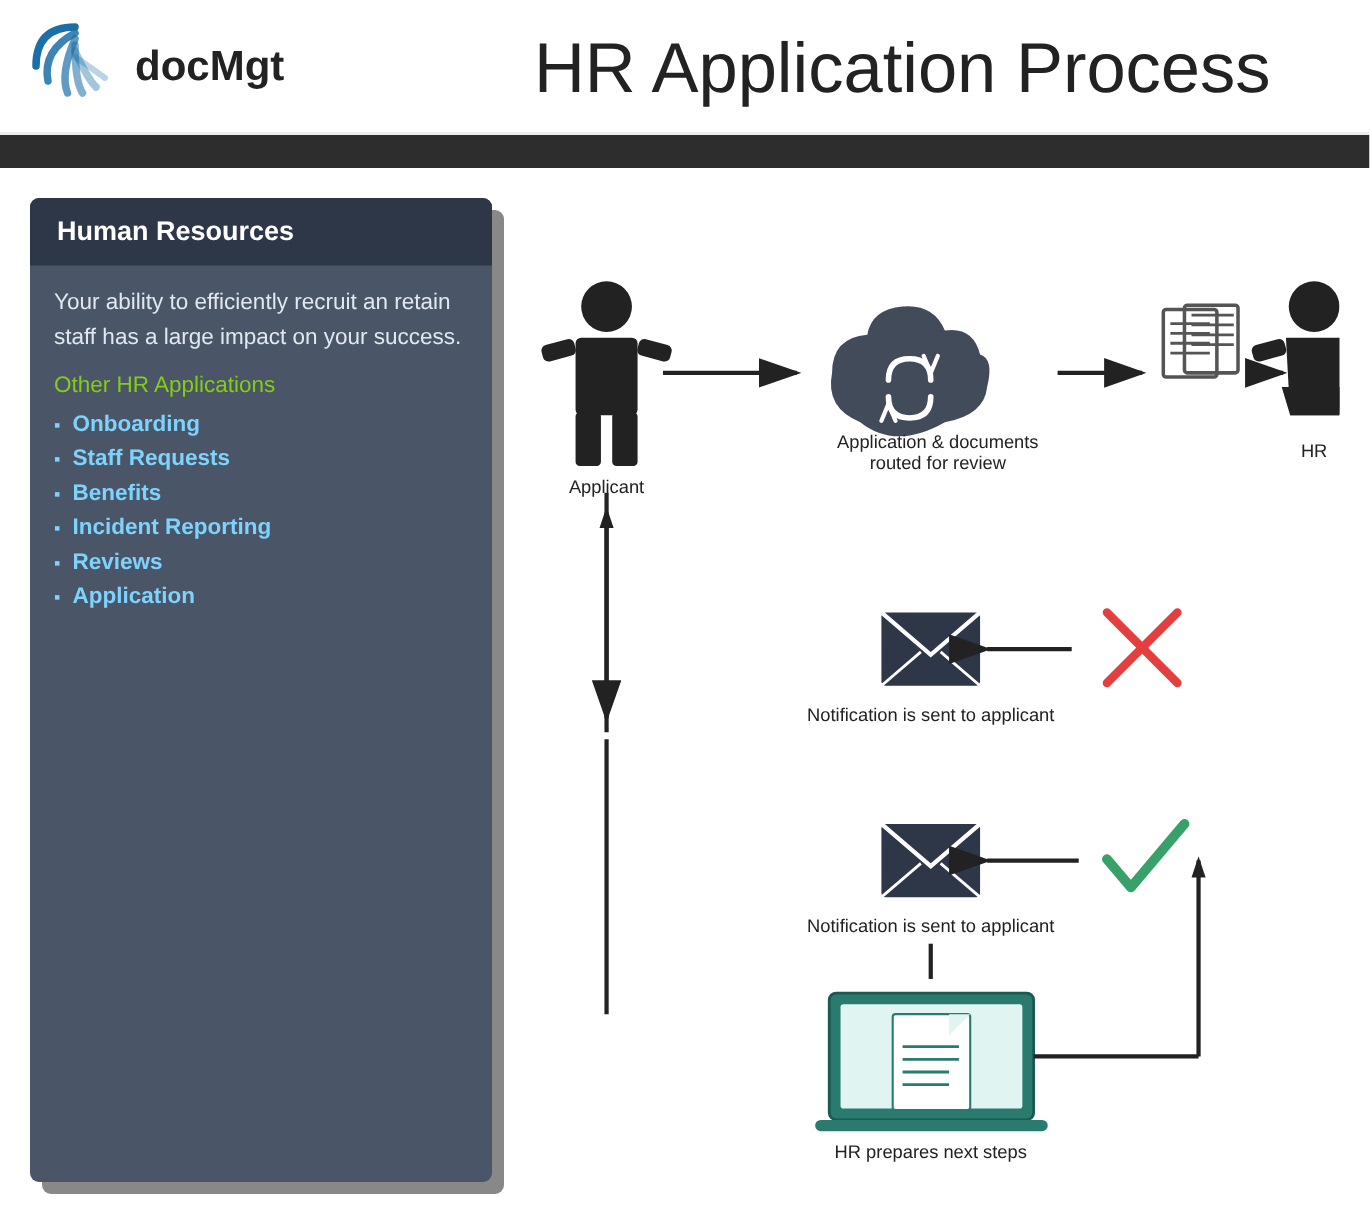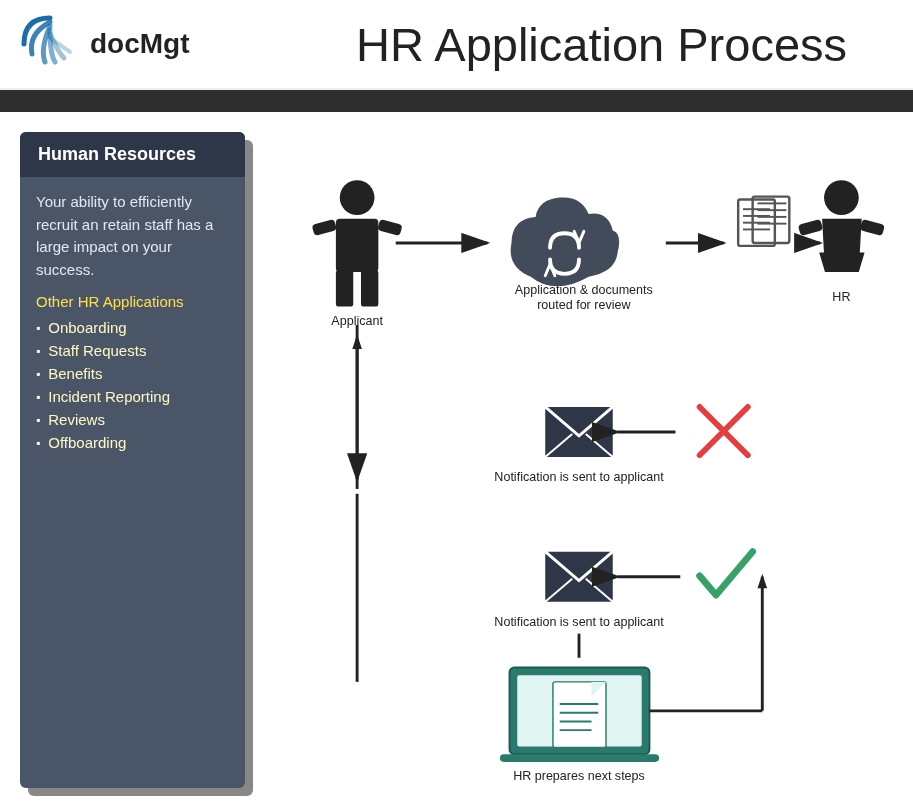--- a/index.html
+++ b/index.html
@@ -53,21 +53,21 @@
     
     #main {
       display: flex;
       padding: 20px;
       gap: 20px;
       height: calc(808px - 90px - 22px);
     }
 
     
     #sidebar {
-      width: 225px;
+      width: 308px;
       background: #4a5568;
       border-radius: 6px;
       padding: 0 0 20px 0;
       flex-shrink: 0;
       position: relative;
     }
     #sidebar-title {
       background: #2d3748;
       color: #fff;
       font-size: 18px;
@@ -76,35 +76,36 @@
       border-radius: 6px 6px 0 0;
       margin-bottom: 14px;
     }
     #sidebar-description {
       color: #e2e8f0;
       font-size: 15px;
       padding: 0 16px 12px 16px;
       line-height: 1.5;
     }
     #sidebar-other-title {
-      color: #fde047;
+      color: #84cc16;
       font-size: 15px;
       padding: 0 16px 6px 16px;
       font-weight: normal;
     }
     #sidebar-list {
       list-style: none;
       padding: 0 16px;
     }
     #sidebar-list li {
-      color: #fef9c3;
+      color: #7dd3fc;
       font-size: 15px;
       padding: 3px 0 3px 0;
       display: flex;
       align-items: center;
+      font-weight: bold;
     }
     #sidebar-list li::before {
       content: '▪';
       margin-right: 8px;
       font-size: 12px;
     }
     
     #sidebar::after {
       content: '';
       position: absolute;
@@ -167,21 +168,21 @@
   <div id="sidebar">
     <div id="sidebar-title">Human Resources</div>
     <div id="sidebar-description">Your ability to efficiently recruit an retain staff has a large impact on your success.</div>
     <div id="sidebar-other-title">Other HR Applications</div>
     <ul id="sidebar-list">
     <li>Onboarding</li>
         <li>Staff Requests</li>
         <li>Benefits</li>
         <li>Incident Reporting</li>
         <li>Reviews</li>
-        <li>Offboarding</li>
+        <li>Application</li>
       </ul>
   </div>
 
   <div id="diagram">
     <svg viewBox="0 0 580 680">
 
       <g>
 
         <circle cx="60" cy="68" r="18" fill="#222"></circle>
 

